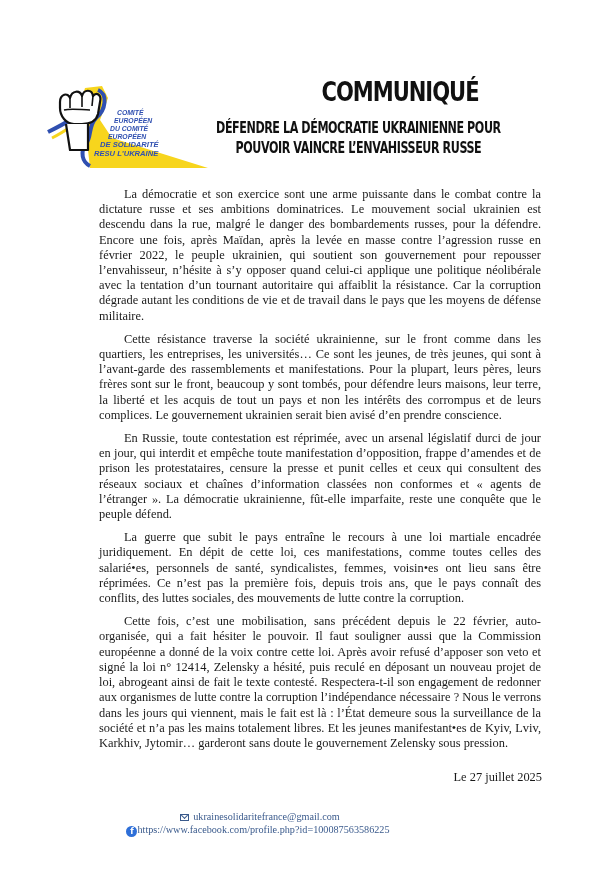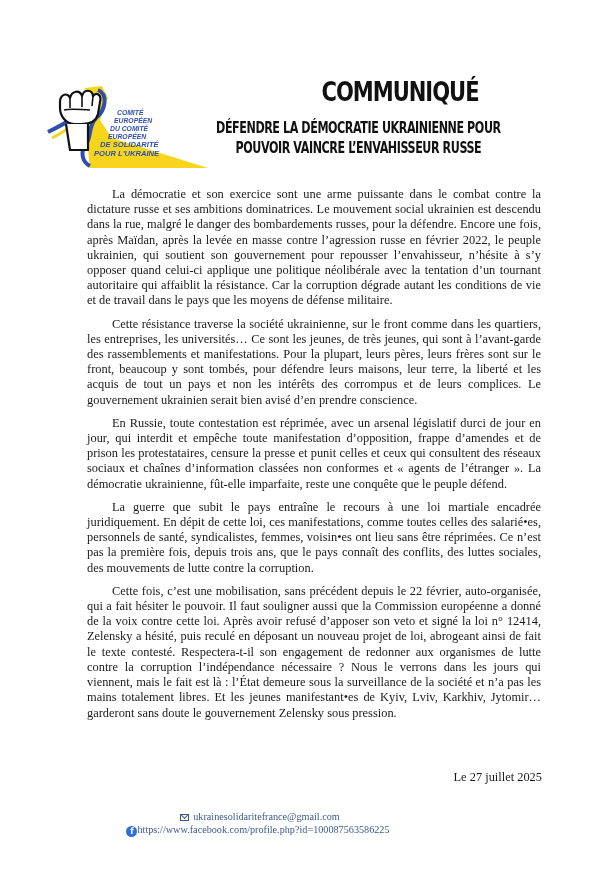--- a/index.html
+++ b/index.html
@@ -18,21 +18,21 @@
            letter-spacing: -1.3px; transform: scaleX(0.78); transform-origin: center;
            color: #111; }
   .subtitle { position: absolute; left: 200px; top: 118px; width: 440px; text-align: center;
               font-family: "DejaVu Sans", sans-serif; font-weight: bold; font-size: 15.5px;
               line-height: 20px; letter-spacing: -0.6px; color: #111;
               transform: scaleX(0.72); transform-origin: left top; }
   .subtitle div { white-space: nowrap; }
 
   .body-text { position: absolute; left: 87px; top: 187px; width: 454px;
                font-size: 12.4px; line-height: 15.2px; text-align: justify; }
-  .body-text p { margin: 0 0 8px 0; text-indent: 25px; }
+  .body-text p { margin: 0 0 8px 12px; text-indent: 25px; }
   .body-text p.bold { font-weight: bold; }
 
   .date { position: absolute; right: 74px; top: 770px; font-size: 12.4px; padding-left: 34px; }
 
   .footer { position: absolute; left: 0; top: 810px; width: 520px; text-align: center;
             font-size: 10.2px; color: #3a5a8c; line-height: 13px; }
   .footer .email-line { padding-left: 0px; }
   .footer .fb-line { margin-left: -4px; }
   .mail-icon { display: inline-block; width: 9px; height: 7px; border: 1px solid #3a5a8c;
                position: relative; vertical-align: -1px; margin-right: 4px; box-sizing: border-box; }
@@ -65,21 +65,21 @@
       <path d="M63,16 L62,26"></path>
       <path d="M34,30 C42,28 52,30 60,30"></path>
     </g>
   </svg>
   <div class="logo-text">
     <div style="left:87px; top:29px;">COMITÉ</div>
     <div style="left:84px; top:37px;">EUROPÉEN</div>
     <div style="left:80px; top:45px;">DU COMITÉ</div>
     <div style="left:78px; top:53px;">EUROPÉEN</div>
     <div style="left:70px; top:61px; font-size:7.6px;text-align:right;">DE SOLIDARITÉ</div>
-    <div style="left:64px; top:70px; font-size:7.6px;">POUR L'UKRAINE</div>
+    <div style="left:64px; top:70px; font-size:7.6px;">RESU L'UKRAINE</div>
   </div>
 </div>
 
 <div class="title">COMMUNIQUÉ</div>
 
 <div class="subtitle">
   <div>DÉFENDRE LA DÉMOCRATIE UKRAINIENNE POUR</div>
   <div>POUVOIR VAINCRE L’ENVAHISSEUR RUSSE</div>
 </div>
 

